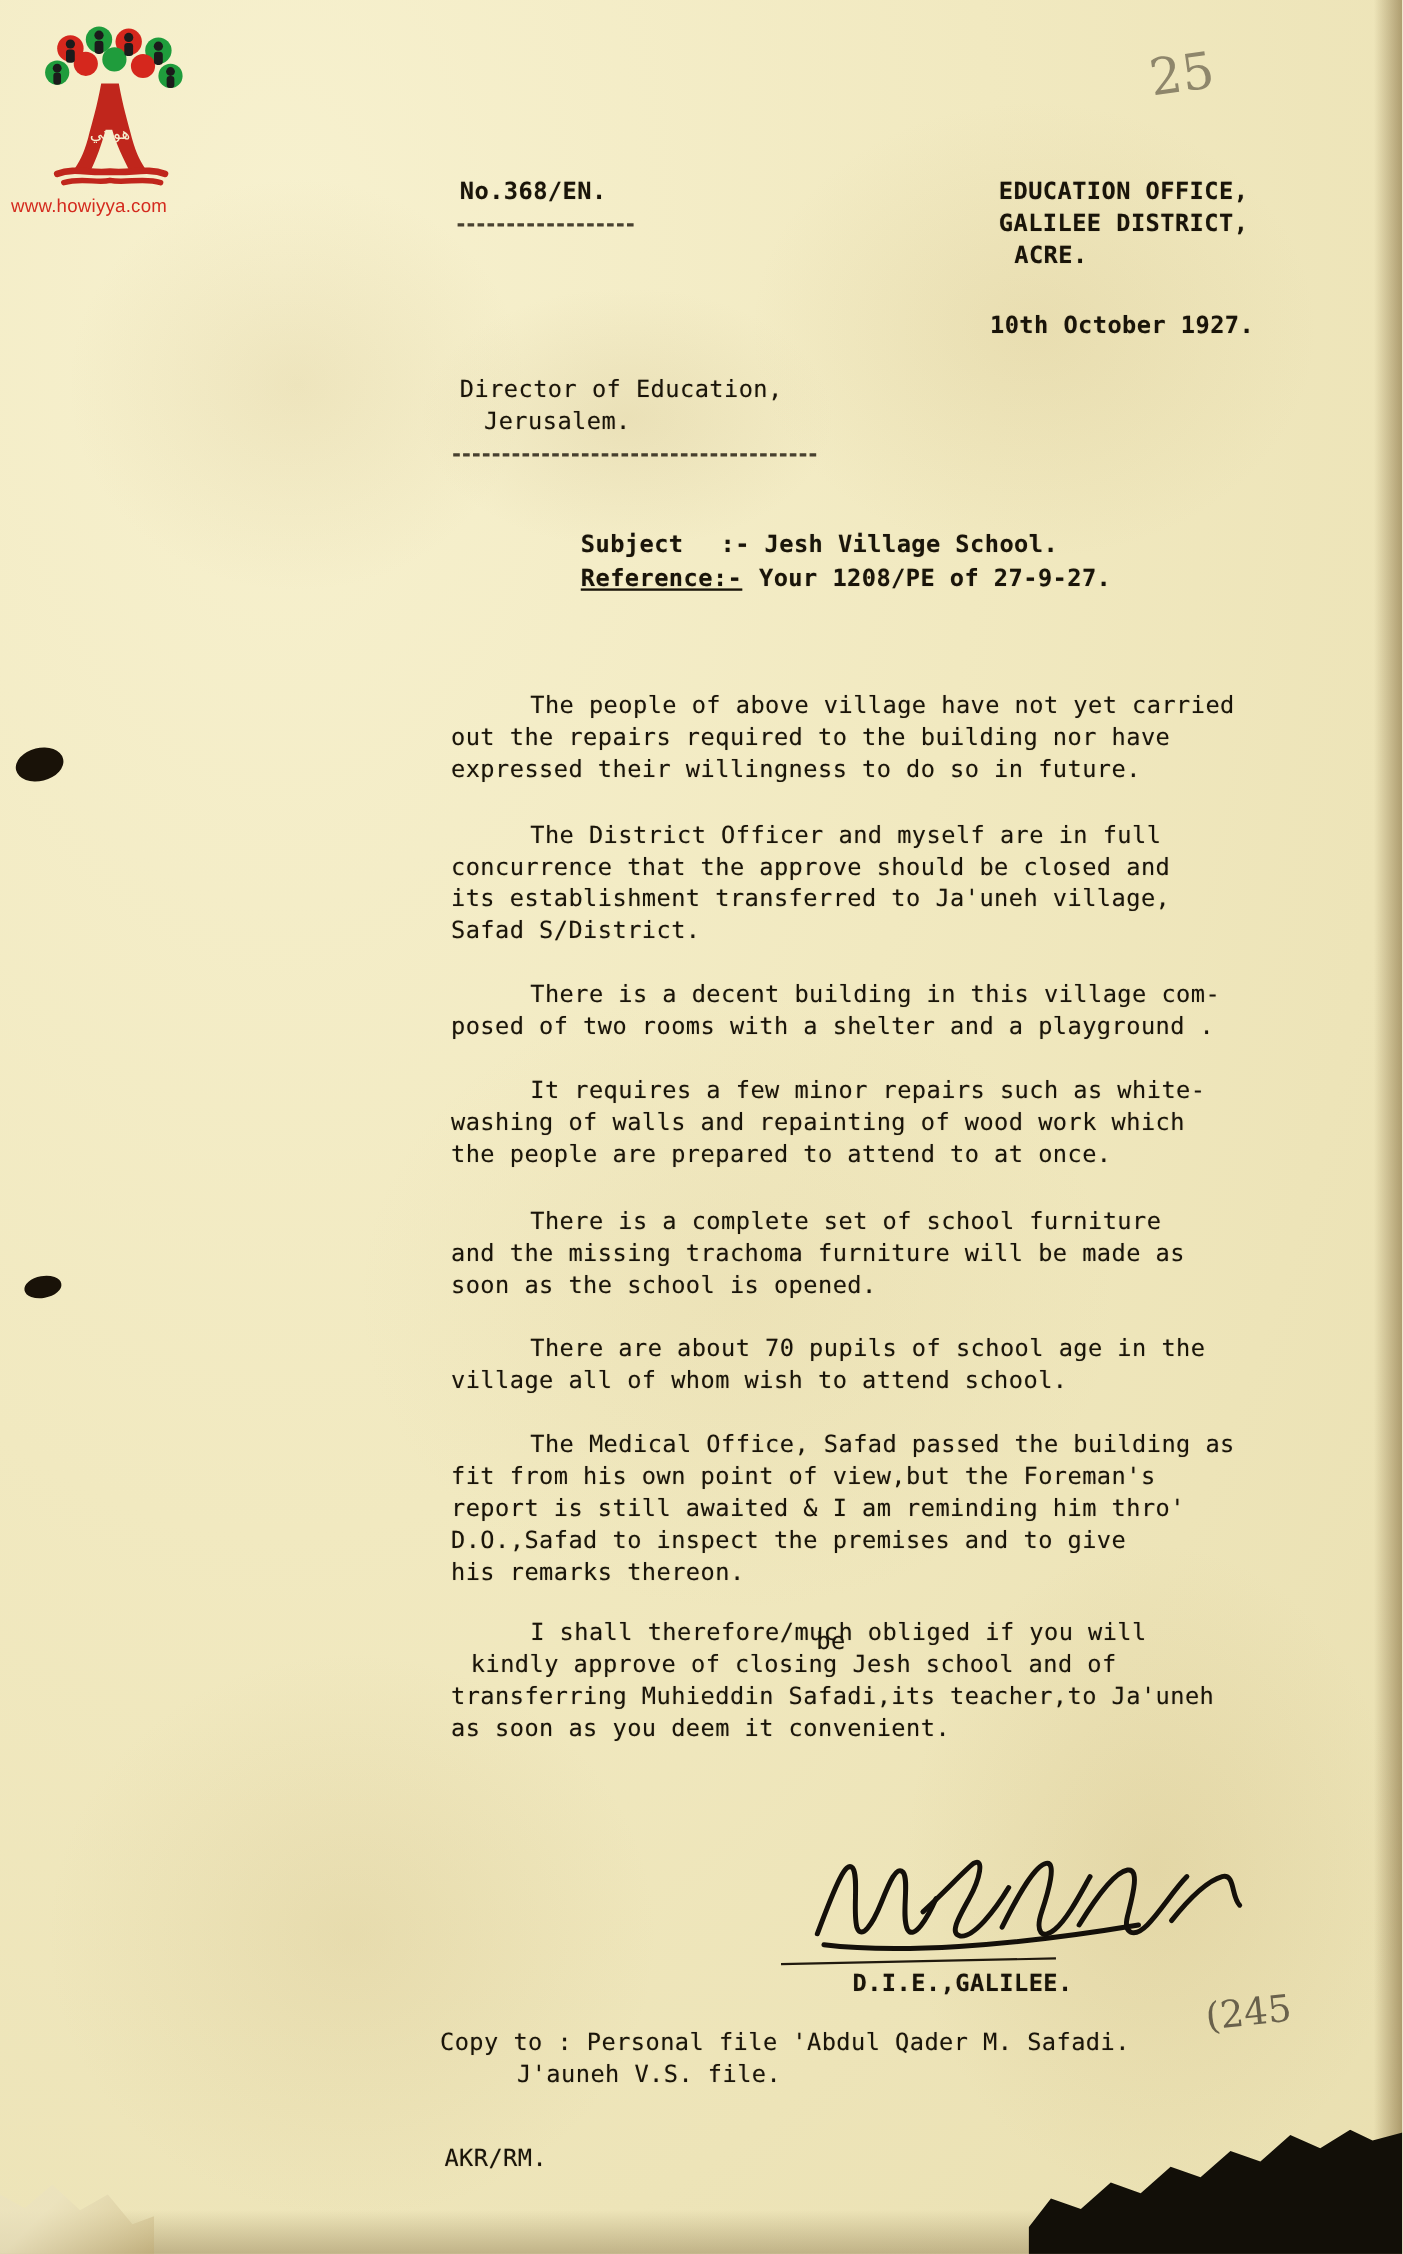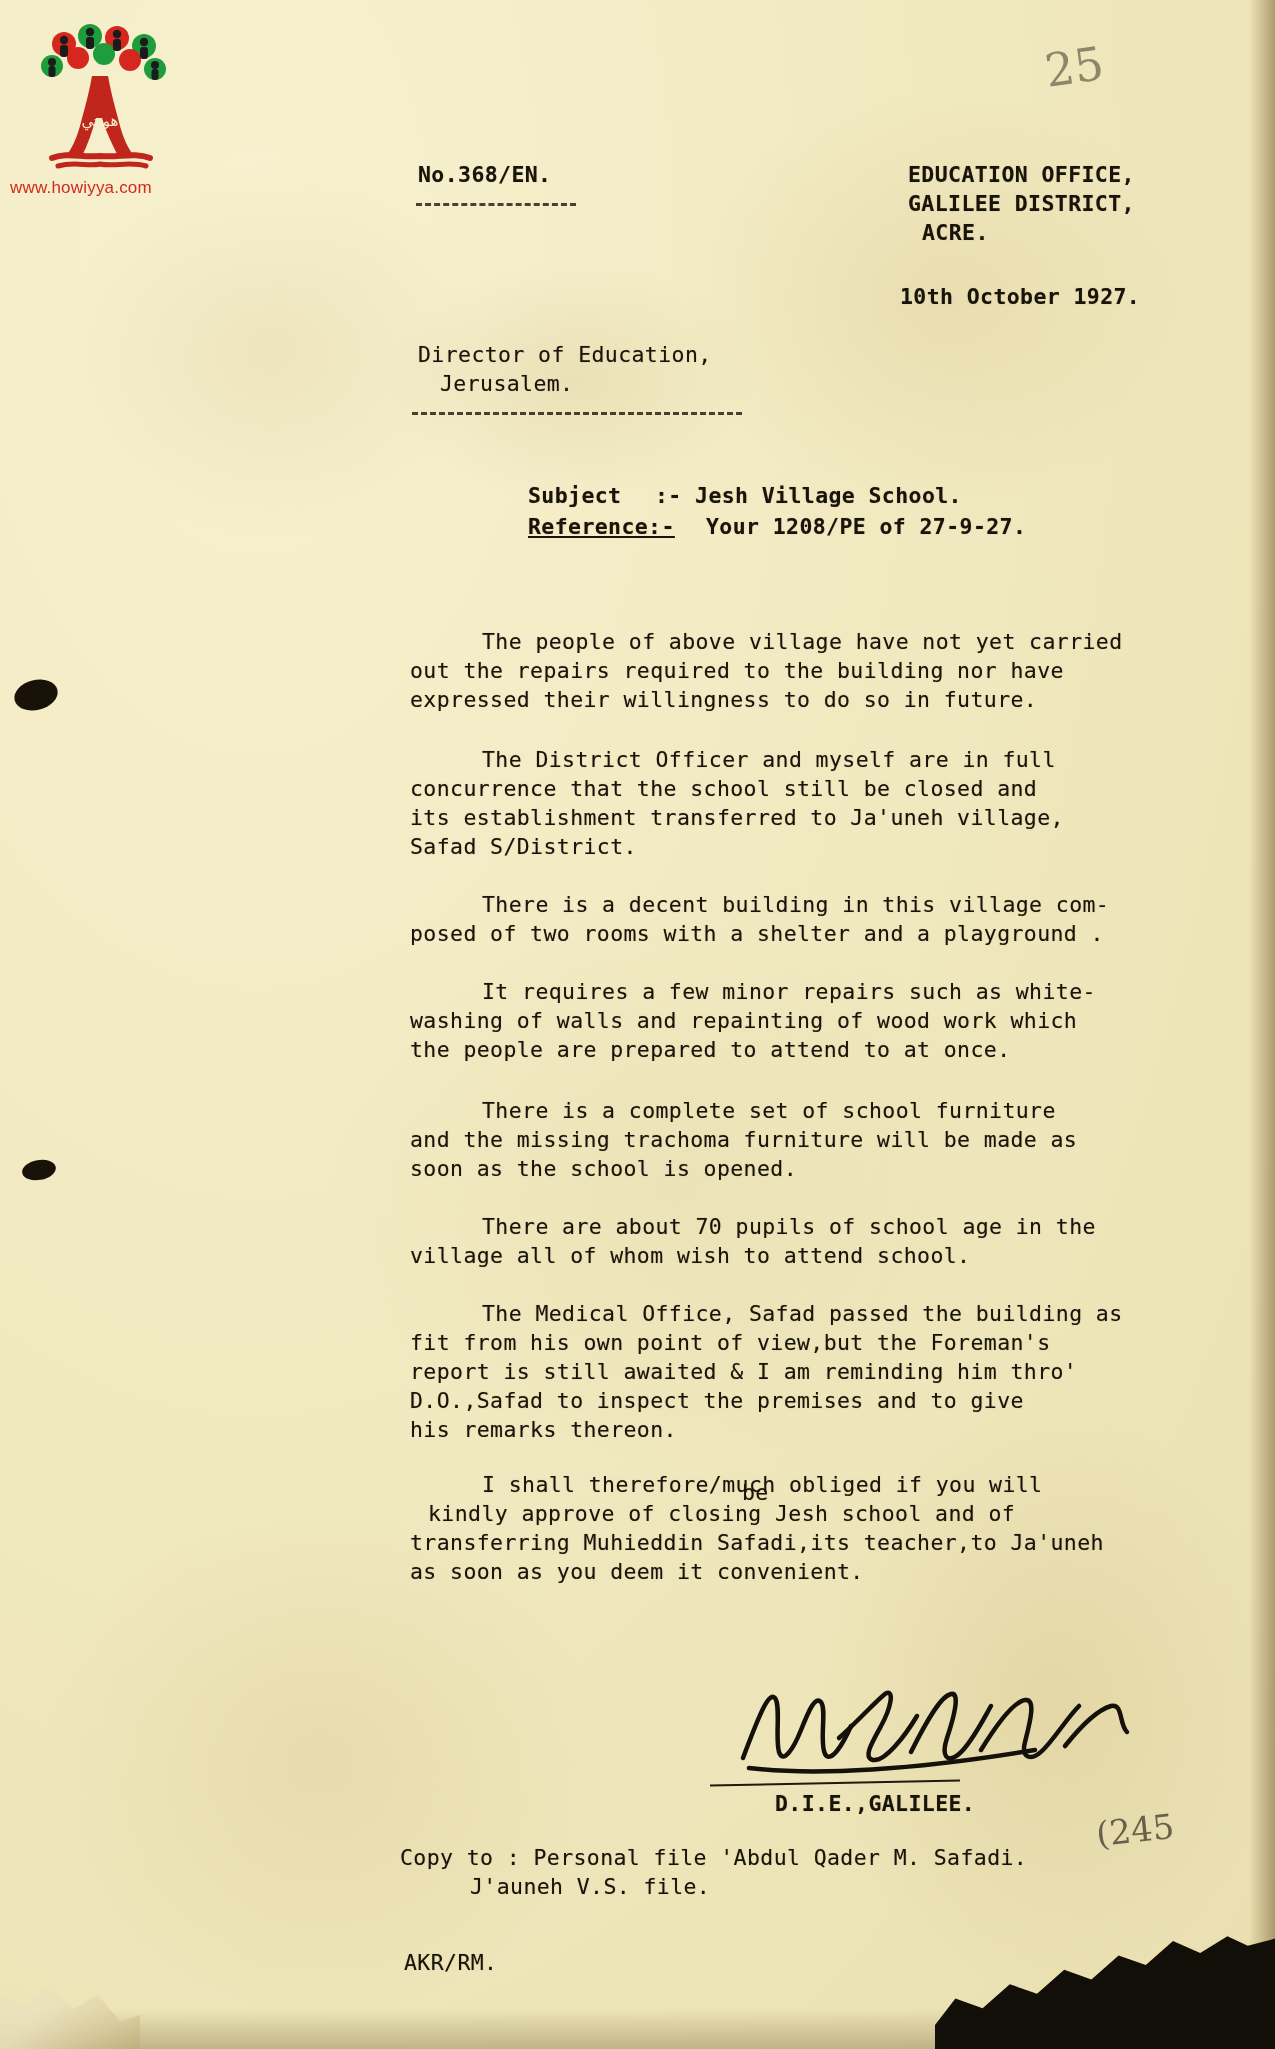--- a/index.html
+++ b/index.html
@@ -216,28 +216,28 @@
 
     <div class="t bold" style="left:900px; top:282px;">10th October 1927.</div>
 
     <div class="t" style="left:418px; top:340px;">Director of Education,</div>
     <div class="t" style="left:440px; top:369px;">Jerusalem.</div>
     <div class="rule" style="left:412px; top:412px; width:330px;"></div>
 
     <div class="t bold" style="left:528px; top:481px;">Subject</div>
     <div class="t bold" style="left:655px; top:481px;">:- Jesh Village School.</div>
     <div class="t bold ul" style="left:528px; top:512px;">Reference:-</div>
-    <div class="t bold" style="left:690px; top:512px;margin-left:16px;">Your 1208/PE of 27-9-27.</div>
+    <div class="t bold" style="left:690px; top:512px;">Your 1208/PE of 27-9-27.</div>
 
     <div class="t" style="left:482px; top:627px;">The people of above village have not yet carried</div>
     <div class="t" style="left:410px; top:656px;">out the repairs required to the building nor have</div>
     <div class="t" style="left:410px; top:685px;">expressed their willingness to do so in future.</div>
 
     <div class="t" style="left:482px; top:745px;">The District Officer and myself are in full</div>
-    <div class="t" style="left:410px; top:774px;">concurrence that the school still be closed and</div>
+    <div class="t" style="left:410px; top:774px;">concurrence that the approve should be closed and</div>
     <div class="t" style="left:410px; top:803px;text-align:right;">its establishment transferred to Ja'uneh village,</div>
     <div class="t" style="left:410px; top:832px;text-align:right;">Safad S/District.</div>
 
     <div class="t" style="left:482px; top:890px;">There is a decent building in this village com-</div>
     <div class="t" style="left:410px; top:919px;">posed of two rooms with a shelter and a playground .</div>
 
     <div class="t" style="left:482px; top:977px;">It requires a few minor repairs such as white-</div>
     <div class="t" style="left:410px; top:1006px;">washing of walls and repainting of wood work which</div>
     <div class="t" style="left:410px; top:1035px;">the people are prepared to attend to at once.</div>
 

